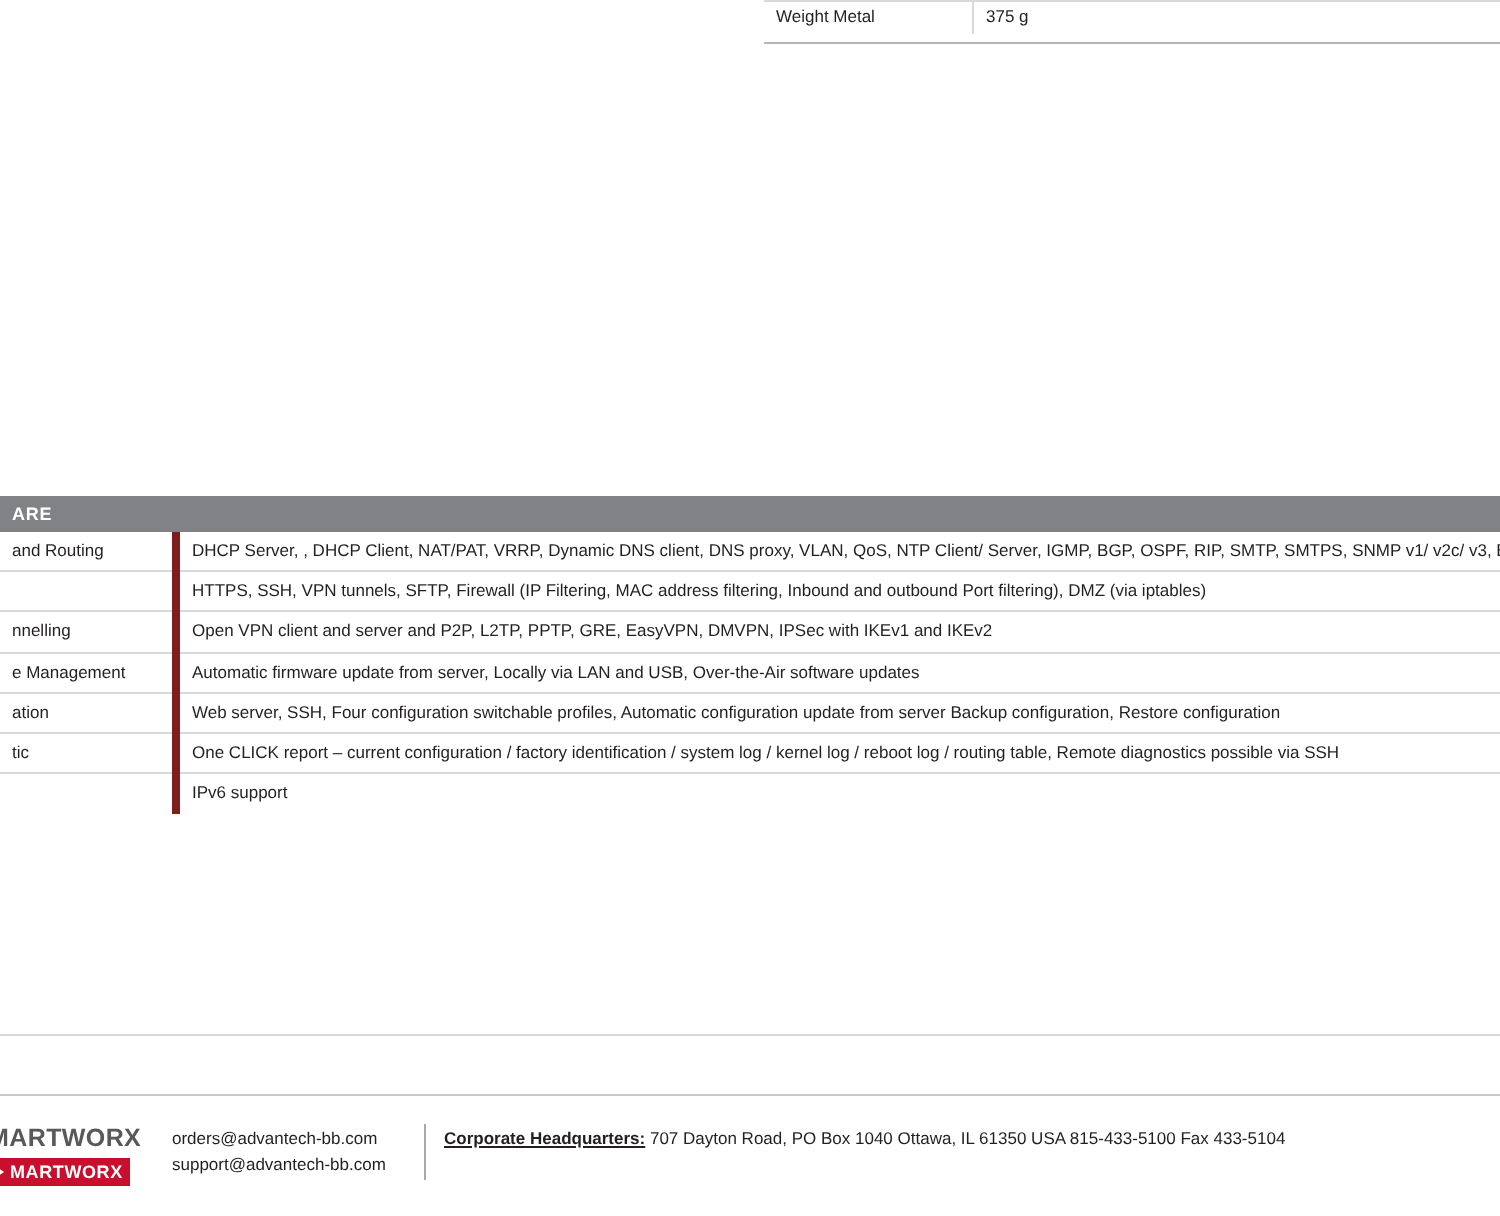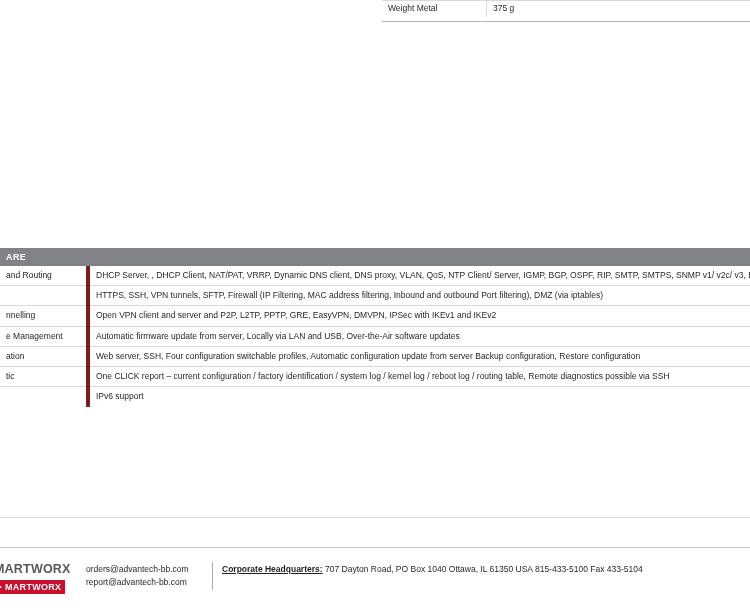--- a/index.html
+++ b/index.html
@@ -241,21 +241,21 @@
 
   <div class="logo-block">
     <div class="logo-smartworx">MARTWORX</div>
     <div class="logo-adv">
       <span class="tri"></span><span>MARTWORX</span>
     </div>
   </div>
 
   <div class="footer-emails">
     <div>orders@advantech-bb.com</div>
-    <div>report@advantech-bb.com</div>
+    <div>support@advantech-bb.com</div>
   </div>
 
   <div class="footer-sep"></div>
 
   <div class="footer-addr">
     <div>
       <b>Corporate Headquarters:</b><span> 707 Dayton Road, PO Box 1040 Ottawa, IL 61350 USA   815-433-5100   Fax 433-5104</span>
     </div>
   </div>
 </div>

